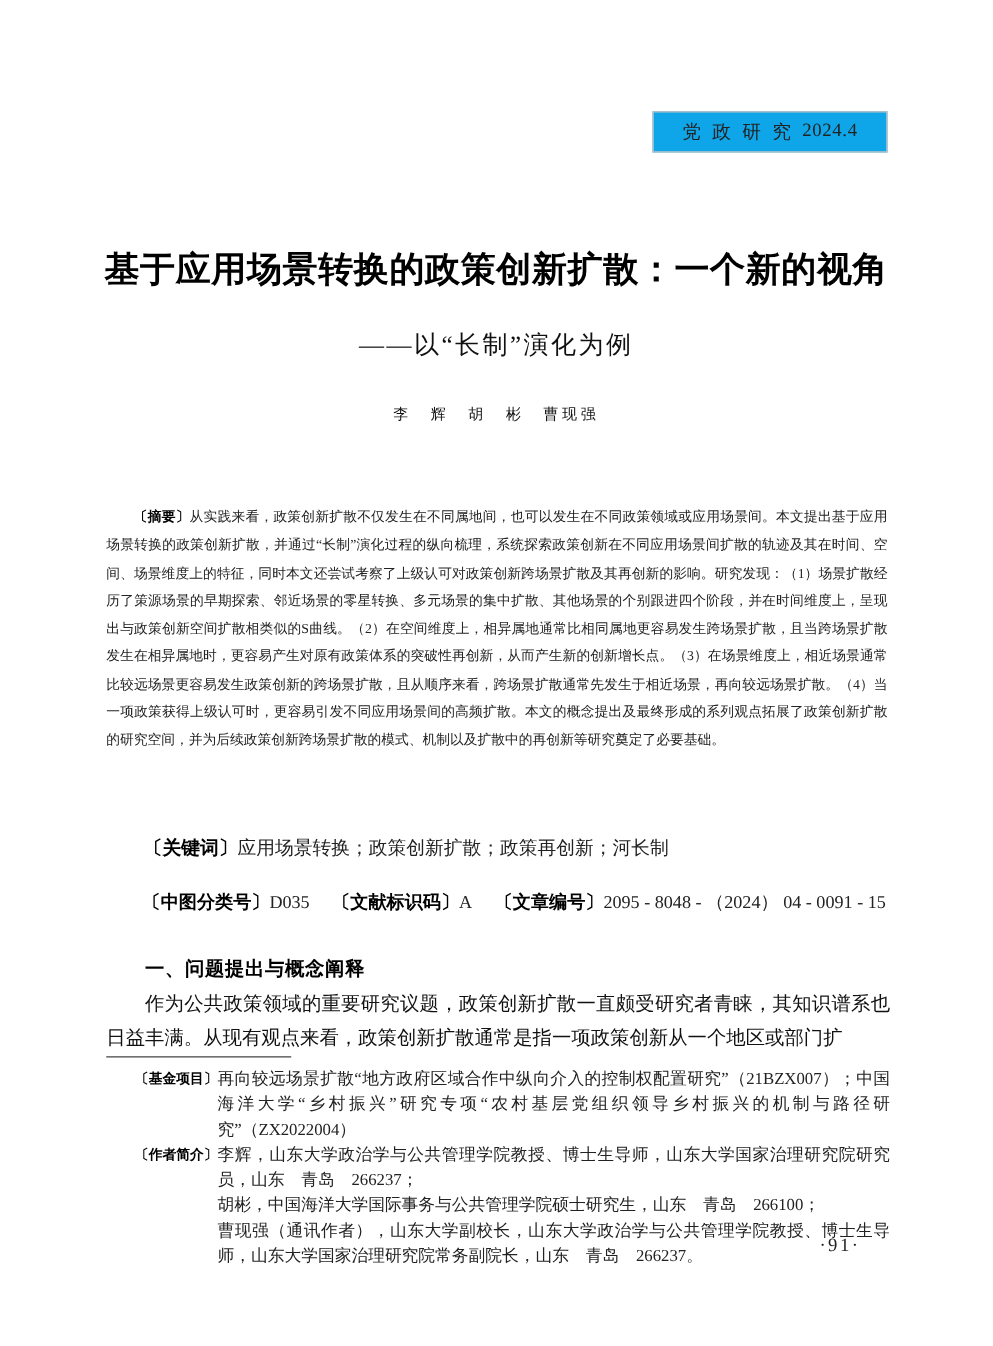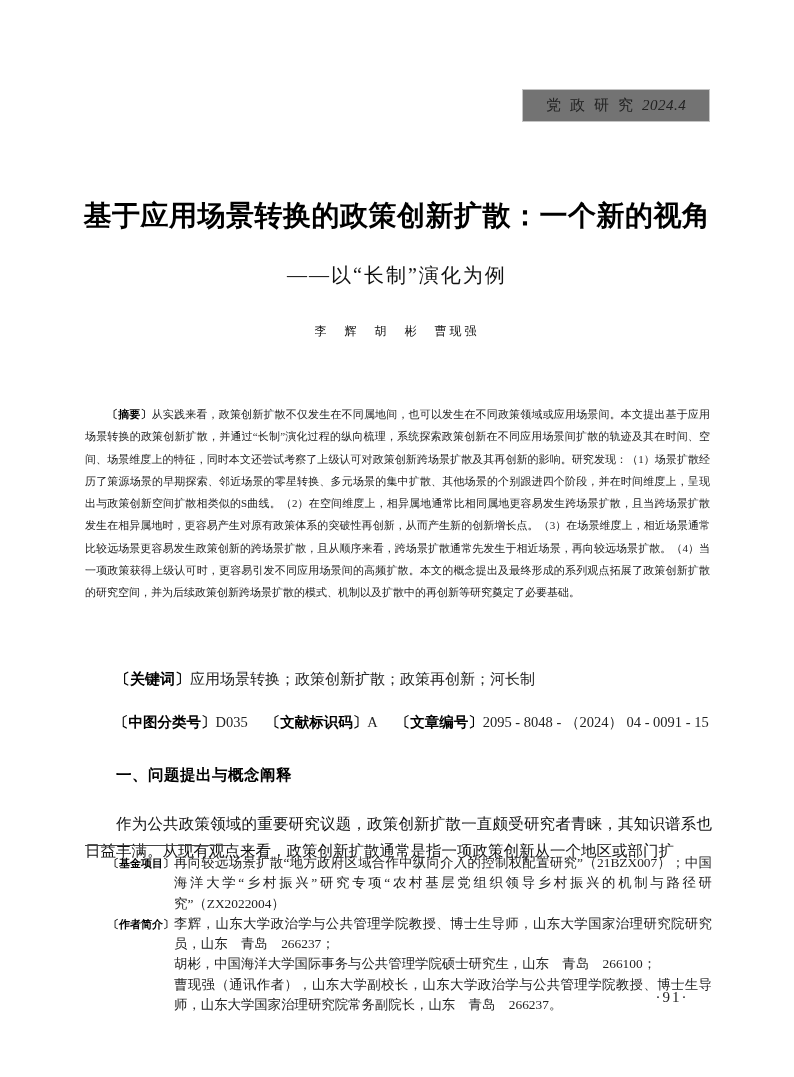--- a/index.html
+++ b/index.html
@@ -18,31 +18,31 @@
     margin: 0 auto;
   }
 
   
   .journal-badge {
     position: absolute;
     left: 522px;
     top: 89px;
     width: 188px;
     height: 33px;
-    background: #737373;
+    background: #0ea5e9;
     border: 1px solid #c4c4c4;
     display: flex;
     align-items: center;
     justify-content: center;
     font-size: 15px;
     color: #222;
     white-space: nowrap;
   }
   .journal-badge .jname { letter-spacing: 9px; }
-  .journal-badge .jissue { letter-spacing: 0.5px; font-style: italic; }
+  .journal-badge .jissue { letter-spacing: 0.5px; }
 
   
   .article-title {
     position: absolute;
     left: 40px;
     right: 40px;
     top: 197px;
     text-align: center;
     font-family: "Liberation Sans", "DejaVu Sans", sans-serif;
     font-weight: bold;
@@ -124,21 +124,20 @@
   .body-paragraph {
     position: absolute;
     left: 85px;
     width: 627px;
     top: 791px;
     font-size: 15.5px;
     line-height: 26.5px;
     text-align: justify;
     text-indent: 2em;
     color: #111;
-    margin-top: 20px;
   }
 
   
   .footnote-rule {
     position: absolute;
     left: 85px;
     top: 845px;
     width: 148px;
     height: 0;
     border-top: 1px solid #444;

